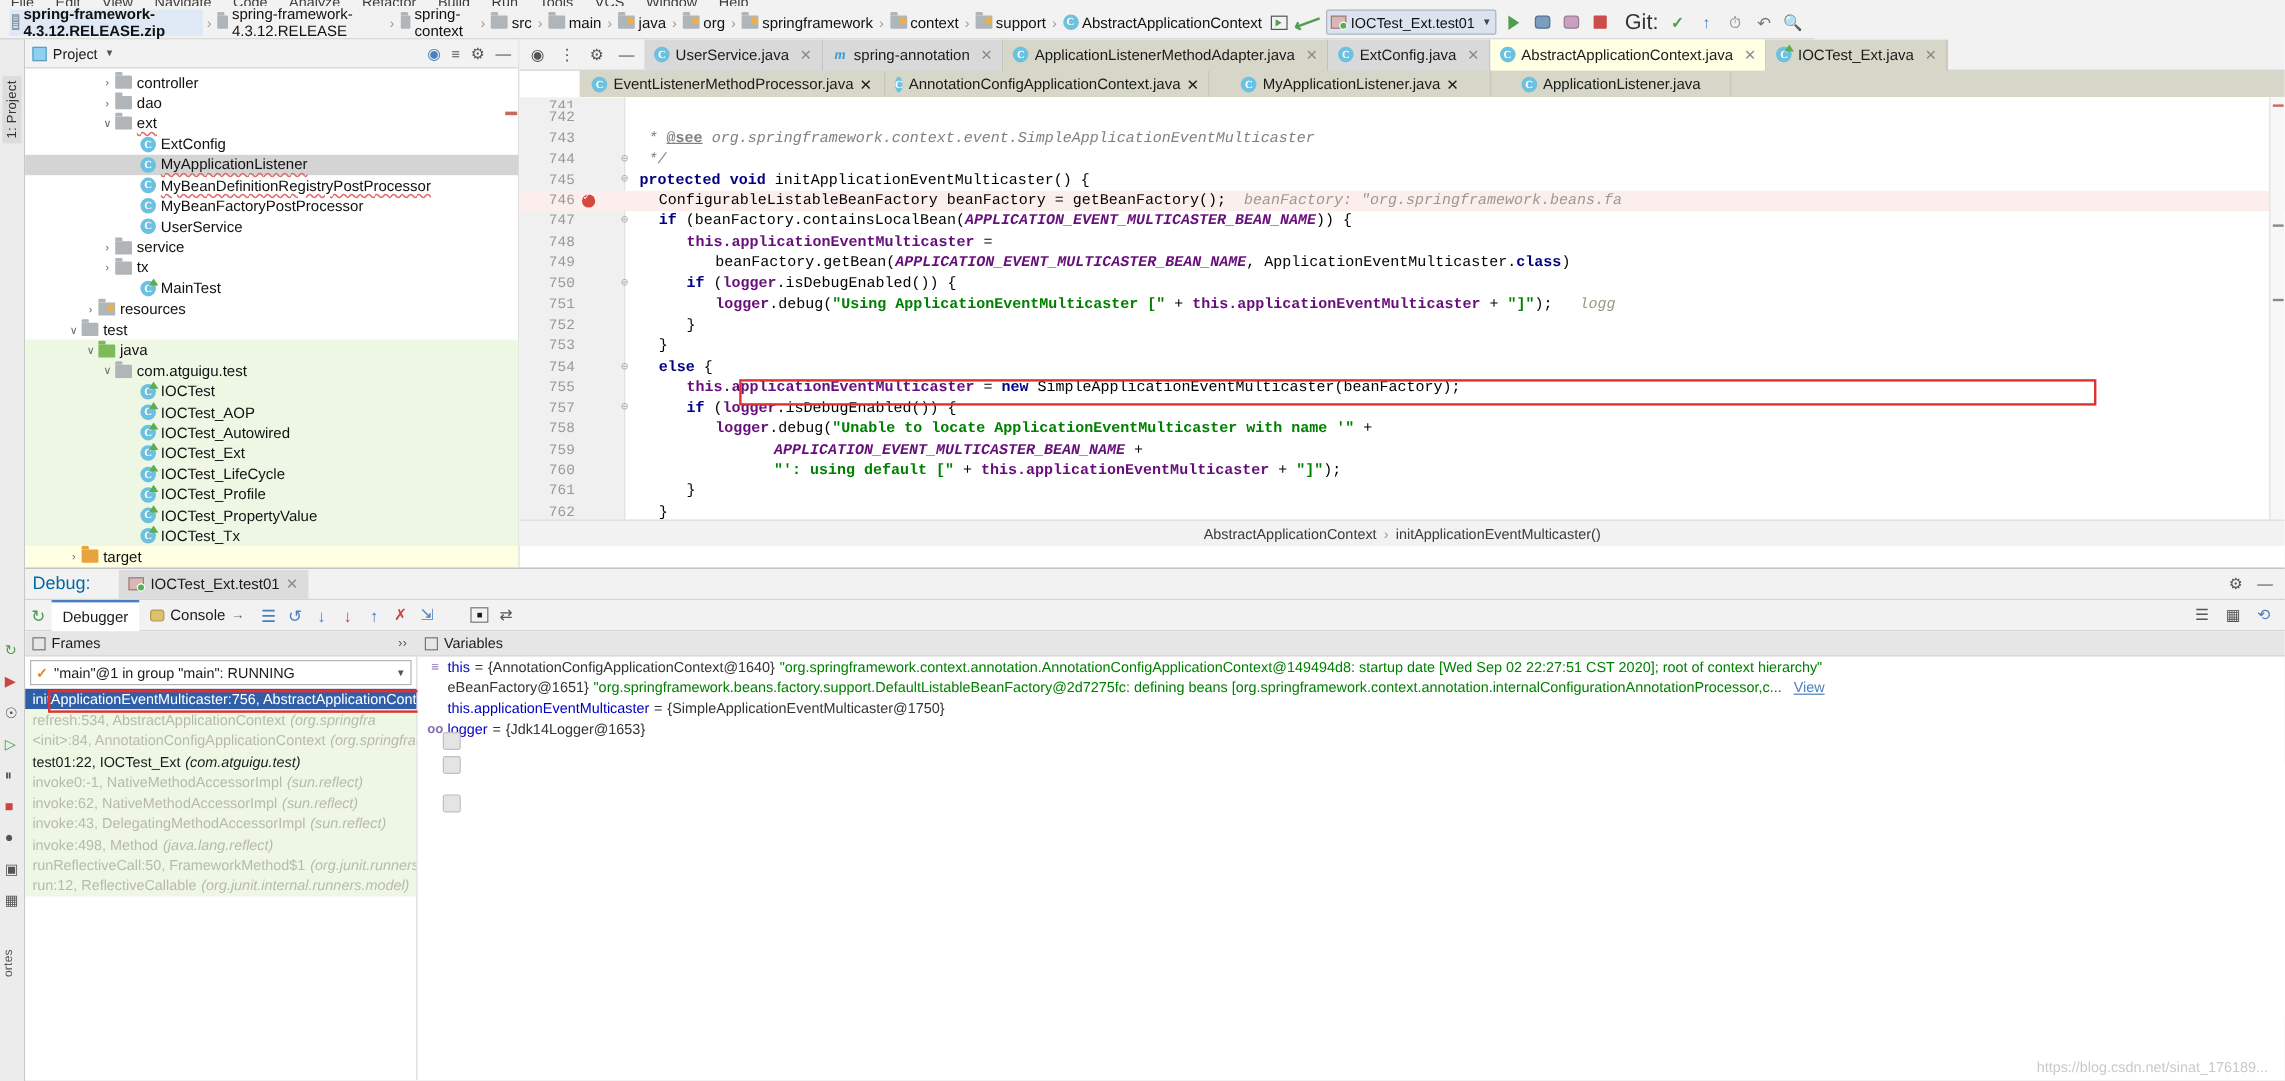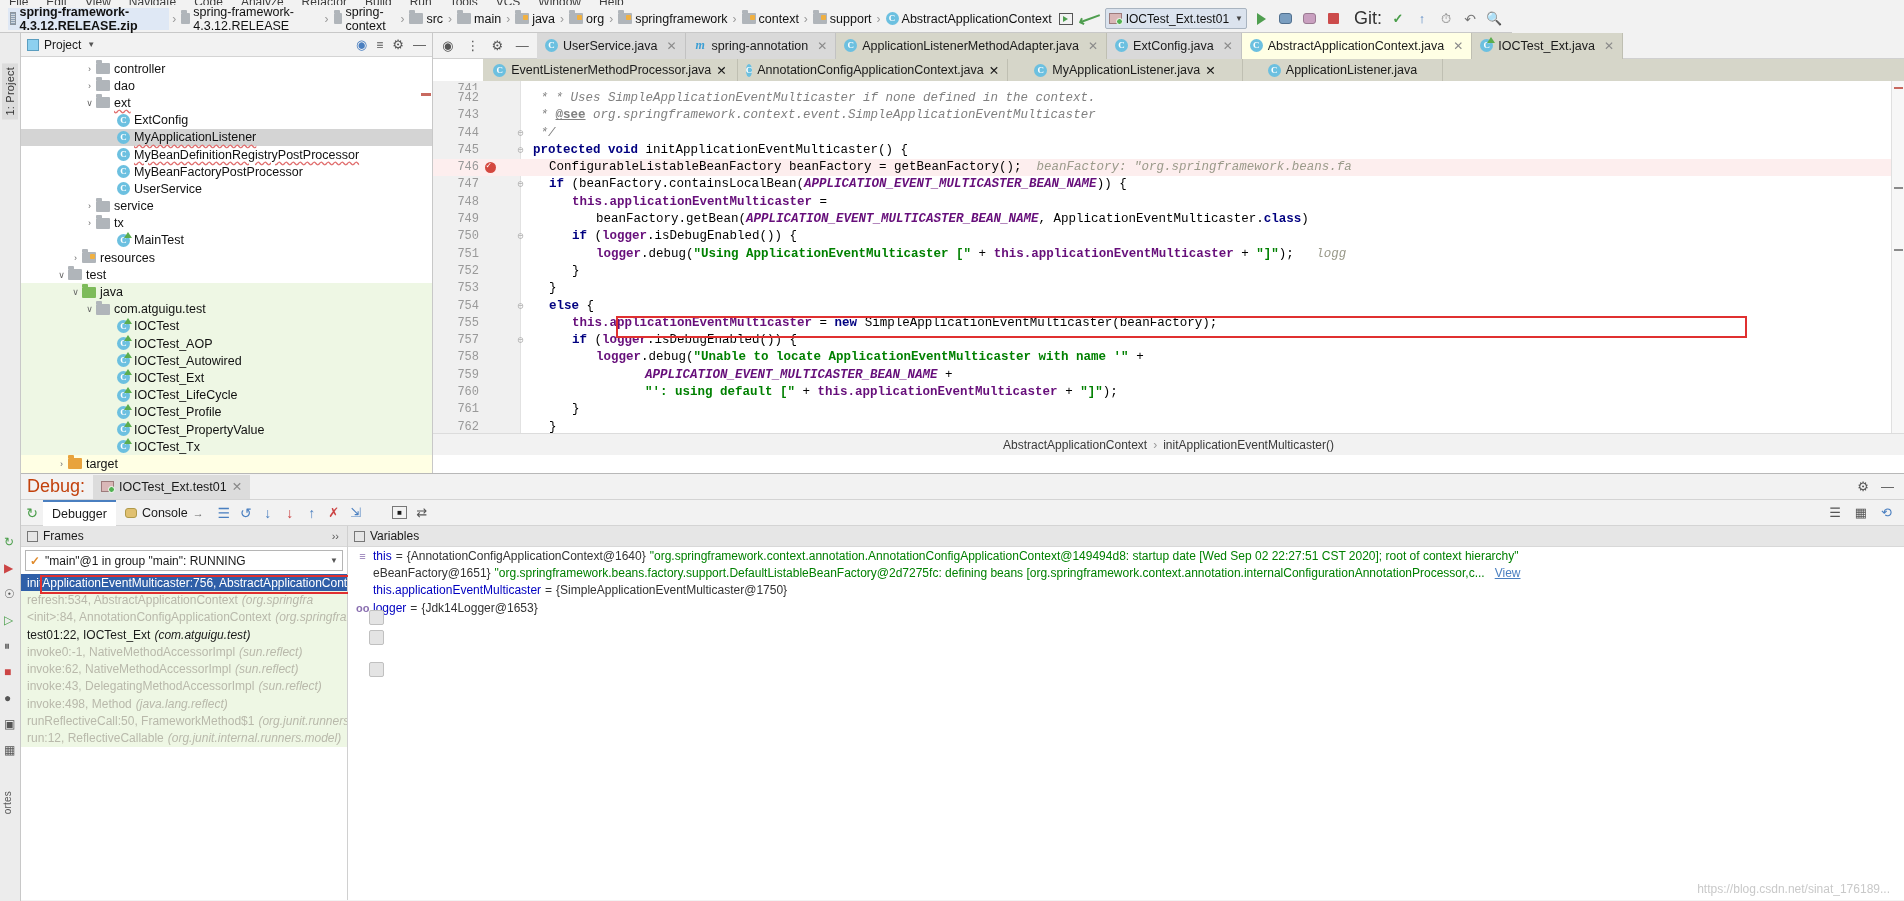--- a/index.html
+++ b/index.html
@@ -237,21 +237,21 @@
 
   
   .debug-panel {
     position: absolute; top: 473px; left: 21px; width: 1883px; height: 428px;
     background: #f2f2f2; border-top: 1px solid #b8b8b8;
   }
   .dbg-head {
     height: 26px; display: flex; align-items: center; padding-left: 6px;
     border-bottom: 1px solid #d4d4d4;
   }
-  .dbg-head .dh-label { font-size: 18px; color: #c2410c; margin-right: 8px; }
+  .dbg-head .dh-label { font-size: 15px; color: #0369a1; margin-right: 24px; }
   .dbg-tab {
     display: flex; align-items: center; gap: 5px; height: 24px; padding: 0 8px;
     background: #dcdcdc; font-size: 12.5px;
   }
   .dbg-head .dh-right { margin-left: auto; display: flex; gap: 12px; padding-right: 10px; }
 
   .dbg-toolbar {
     height: 26px; display: flex; align-items: center; border-bottom: 1px solid #d4d4d4;
     background: #f2f2f2;
   }
@@ -636,21 +636,20 @@
 
       <div class="lines">
 
         <div class="cline" style="height:9px;overflow:hidden;">
           <span class="lnum">741</span>
           <span class="ctext cm" style="top:-8px;position:absolute;"><span>* Initialize the ApplicationEventMulticaster.</span></span>
         </div>
 
         <div class="cline" style="top:0;">
           <span class="lnum">742</span>
-          <span class="ctext"><span class="cm">&nbsp;*&nbsp;</span><span class="cm">* Uses SimpleApplicationEventMulticaster if none defined in the context.</span></span>
         </div>
 
         <div class="cline">
           <span class="lnum">743</span>
           <span class="ctext"><span class="cm">&nbsp;*&nbsp;</span><span class="cmb">@see</span><span class="cm">&nbsp;</span><span class="cm">org.springframework.context.event.SimpleApplicationEventMulticaster</span></span>
         </div>
 
         <div class="cline">
           <span class="lnum">744</span>
           <span class="fold">⊖</span>

